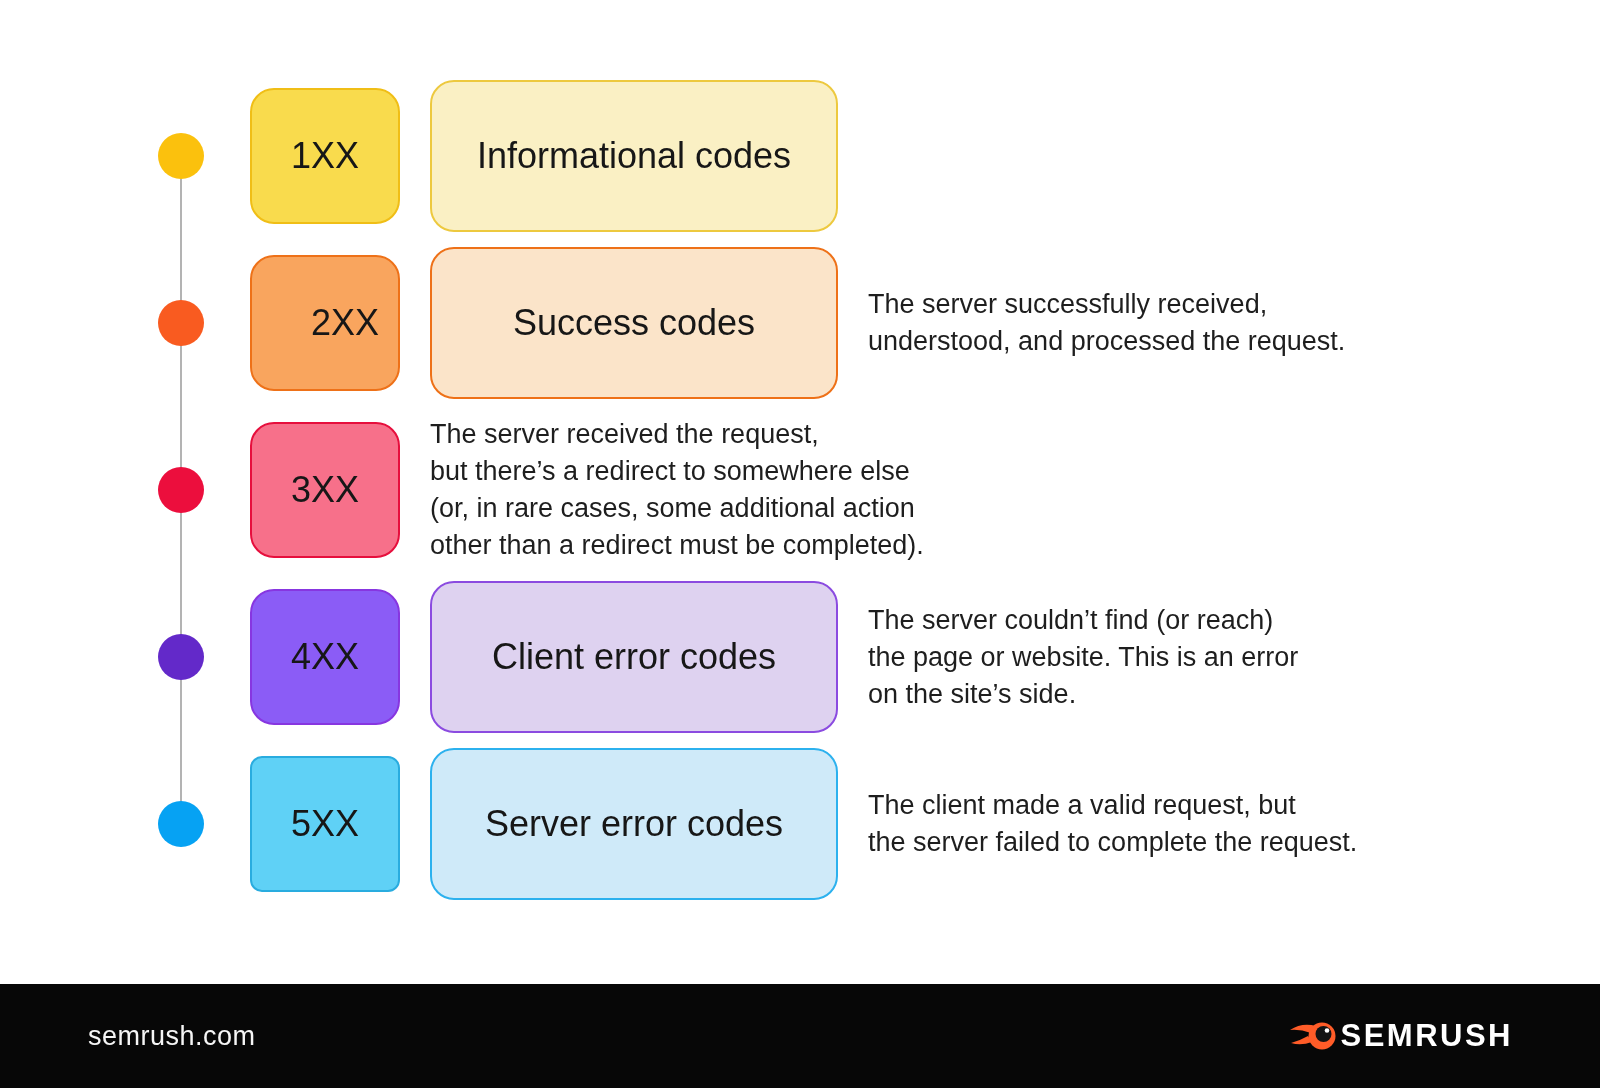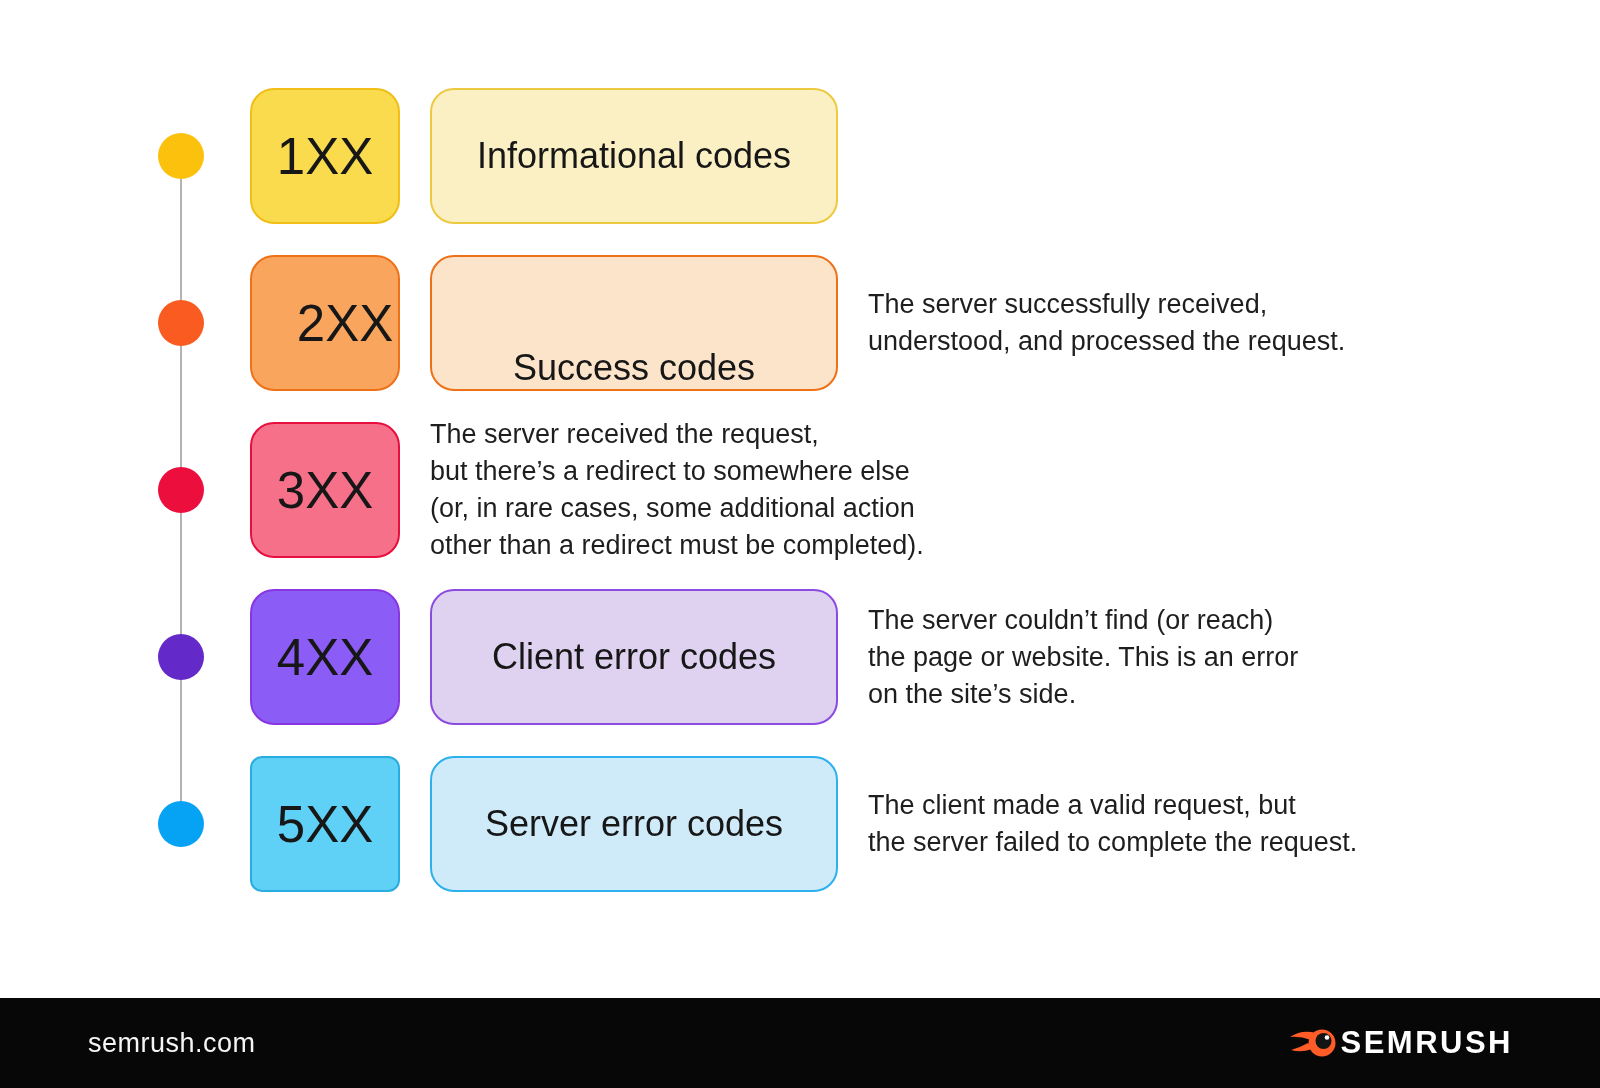--- a/index.html
+++ b/index.html
@@ -36,27 +36,27 @@
     display:flex;
     align-items:center;
     height:136px;
   }
   .code-box{
     width:150px;height:136px;
     border-radius:24px;
     border:2px solid;
     box-sizing:border-box;
     display:flex;align-items:center;justify-content:center;
-    font-size:51px;
+    font-size:36px;
     font-weight:500;
     color:#171717;
     flex:0 0 auto;
   }
   .label-box{
-    width:408px;height:136px;
+    width:408px;height:152px;
     border-radius:24px;
     border:2px solid;
     box-sizing:border-box;
     display:flex;align-items:center;justify-content:center;
     font-size:36px;
     font-weight:400;
     color:#171717;
     margin-left:30px;
     flex:0 0 auto;
   }
@@ -64,21 +64,21 @@
     margin-left:30px;
     font-size:27px;
     line-height:37px;
     white-space:pre-line;
     color:#1e1e1e;
   }
   
   .footer{
     position:absolute;
     left:0;bottom:0;
-    width:1600px;height:90px;
+    width:1600px;height:104px;
     background:#070707;
     display:flex;
     align-items:center;
     justify-content:space-between;
     box-sizing:border-box;
     padding:0 87px 0 88px;
   }
   .footer-site{
     color:#f5f5f5;
     font-size:27px;
@@ -117,21 +117,21 @@
       </div>
       <div class="label-box" style="background: rgb(250, 240, 196); border-color: rgb(237, 201, 63);">
         <span>Informational codes</span>
       </div>
     </div>
 
     <div class="row">
       <div class="code-box" style="background: rgb(249, 165, 94); border-color: rgb(238, 113, 24); padding-left: 40px;">
         <span>2XX</span>
       </div>
-      <div class="label-box" style="background: rgb(251, 228, 201); border-color: rgb(238, 113, 24); align-items: flex-end;">
+      <div class="label-box" style="background: rgb(251, 228, 201); border-color: rgb(238, 113, 24);">
         <span>Success codes</span>
       </div>
       <div class="desc">The server successfully received,
 understood, and processed the request.</div>
     </div>
 
     <div class="row">
       <div class="code-box" style="background: rgb(247, 112, 138); border-color: rgb(230, 15, 61);">
         <span>3XX</span>
       </div>

